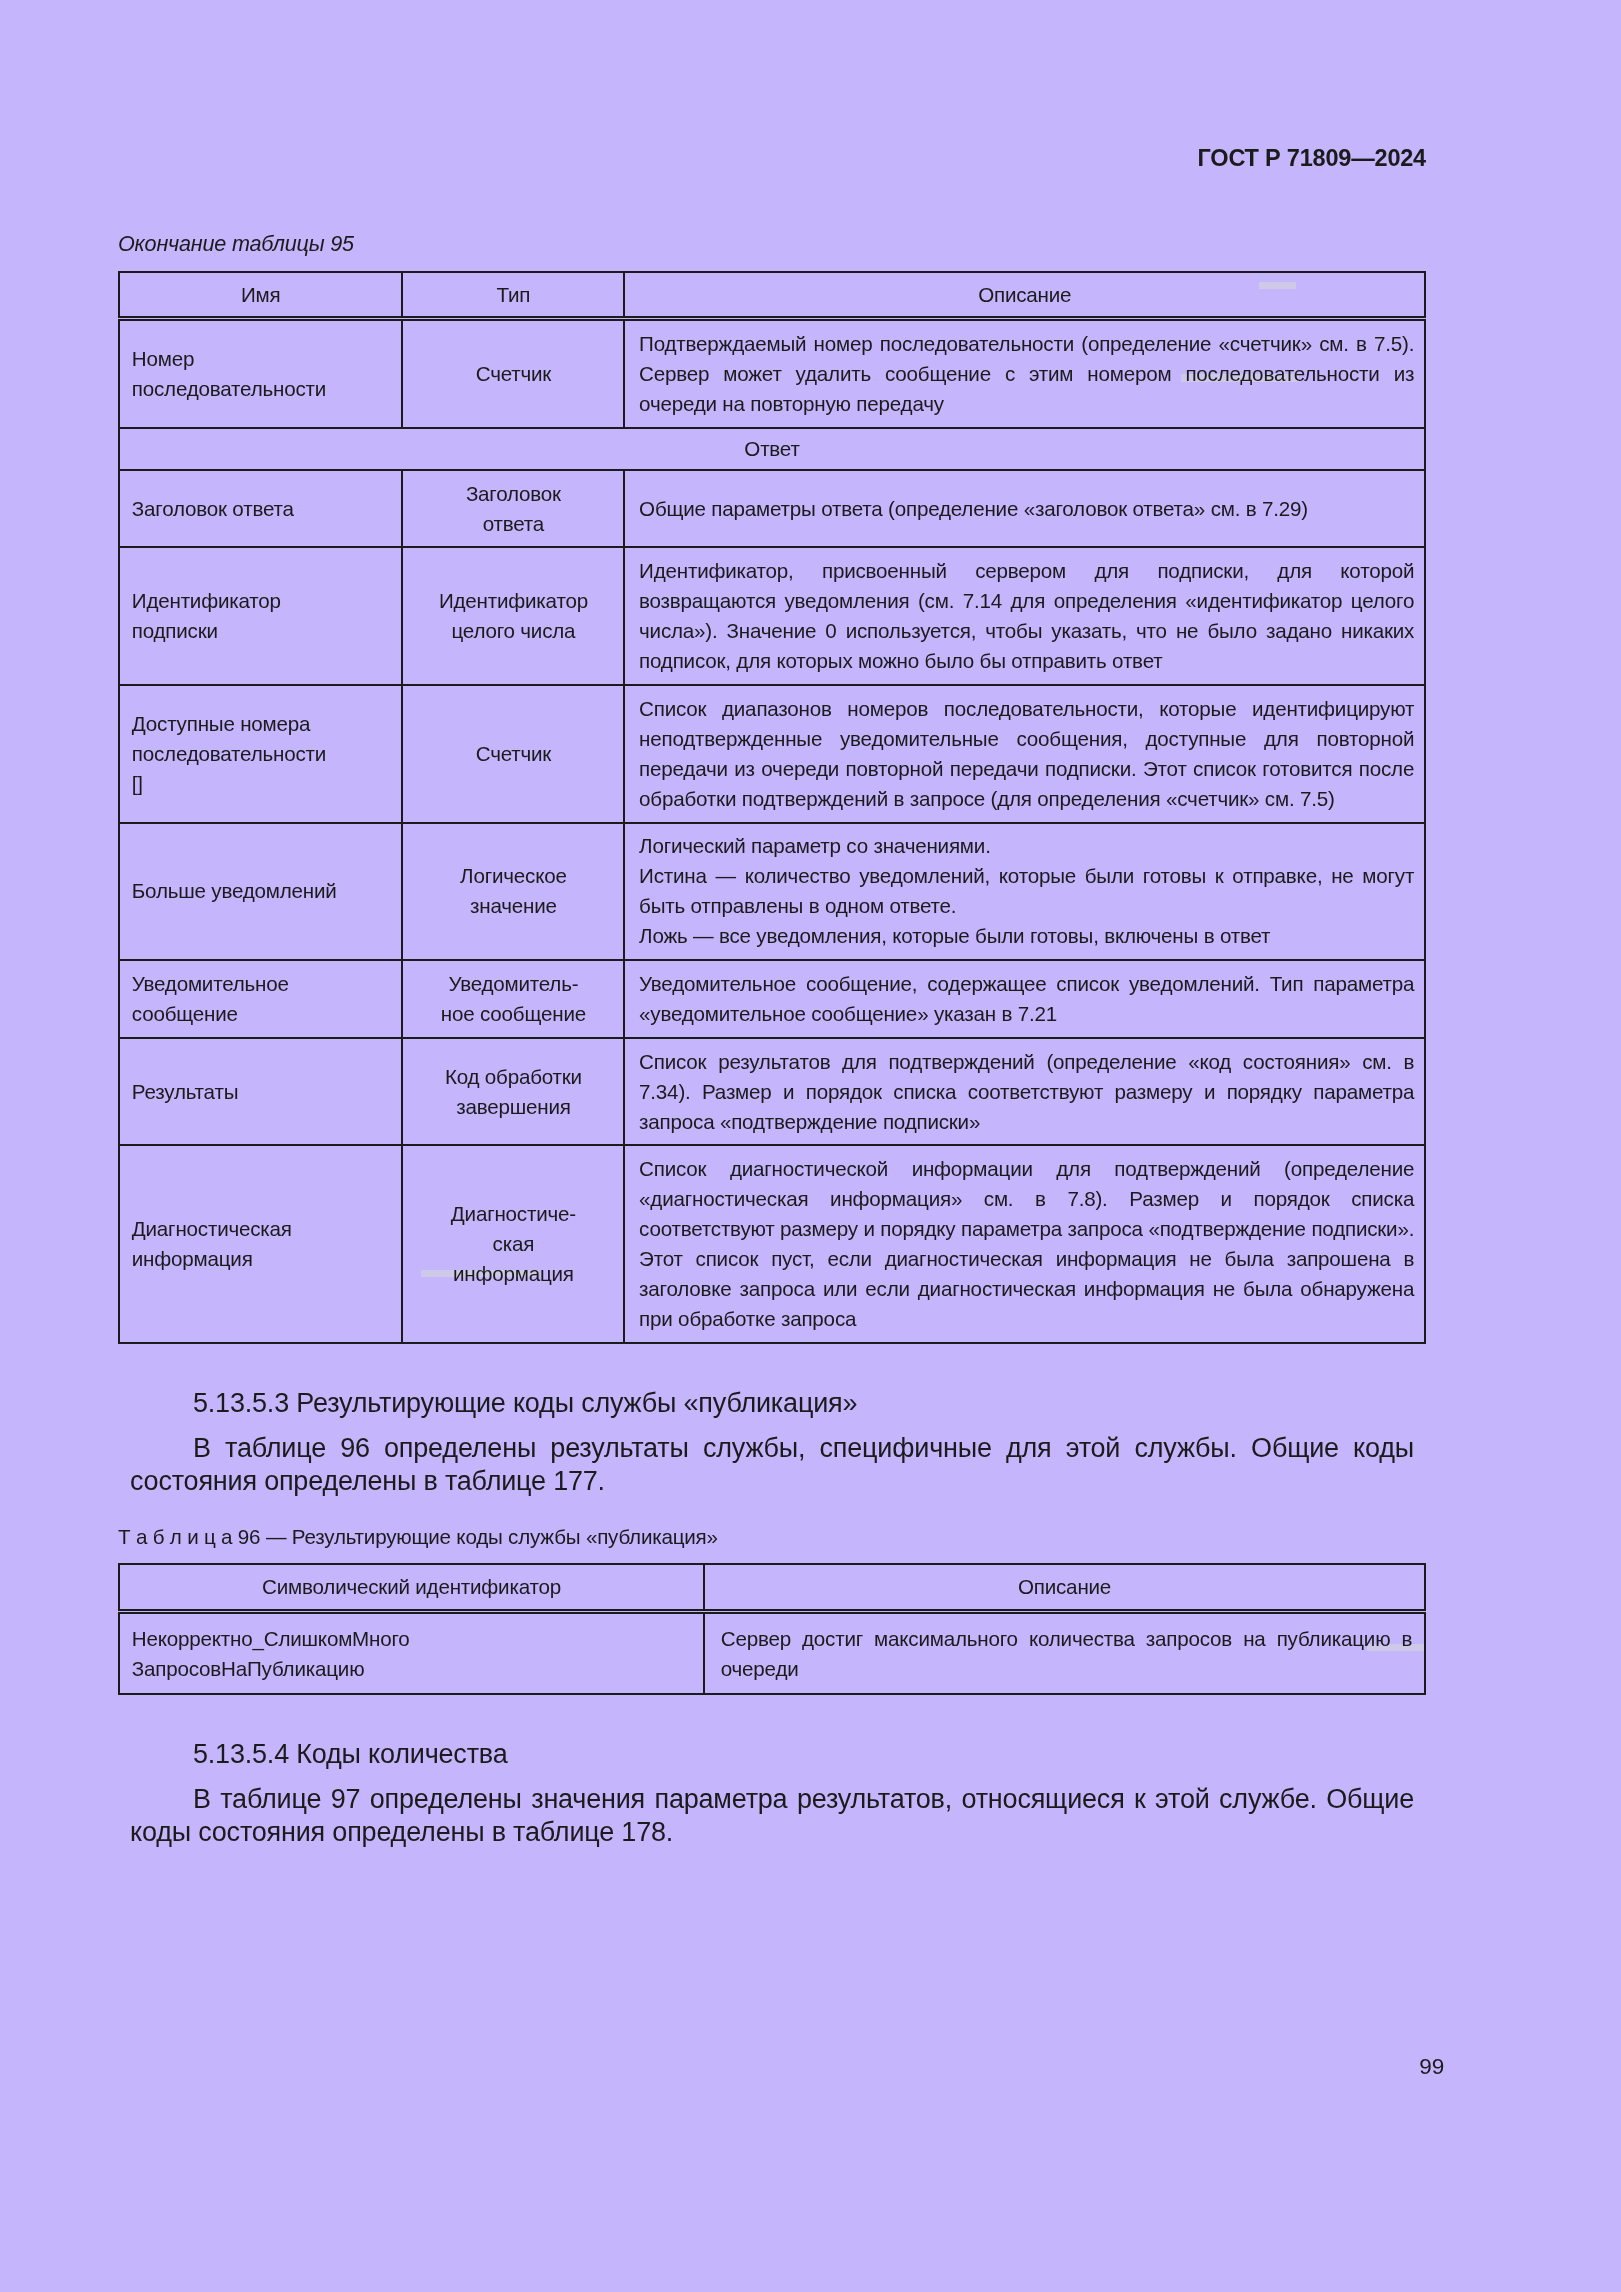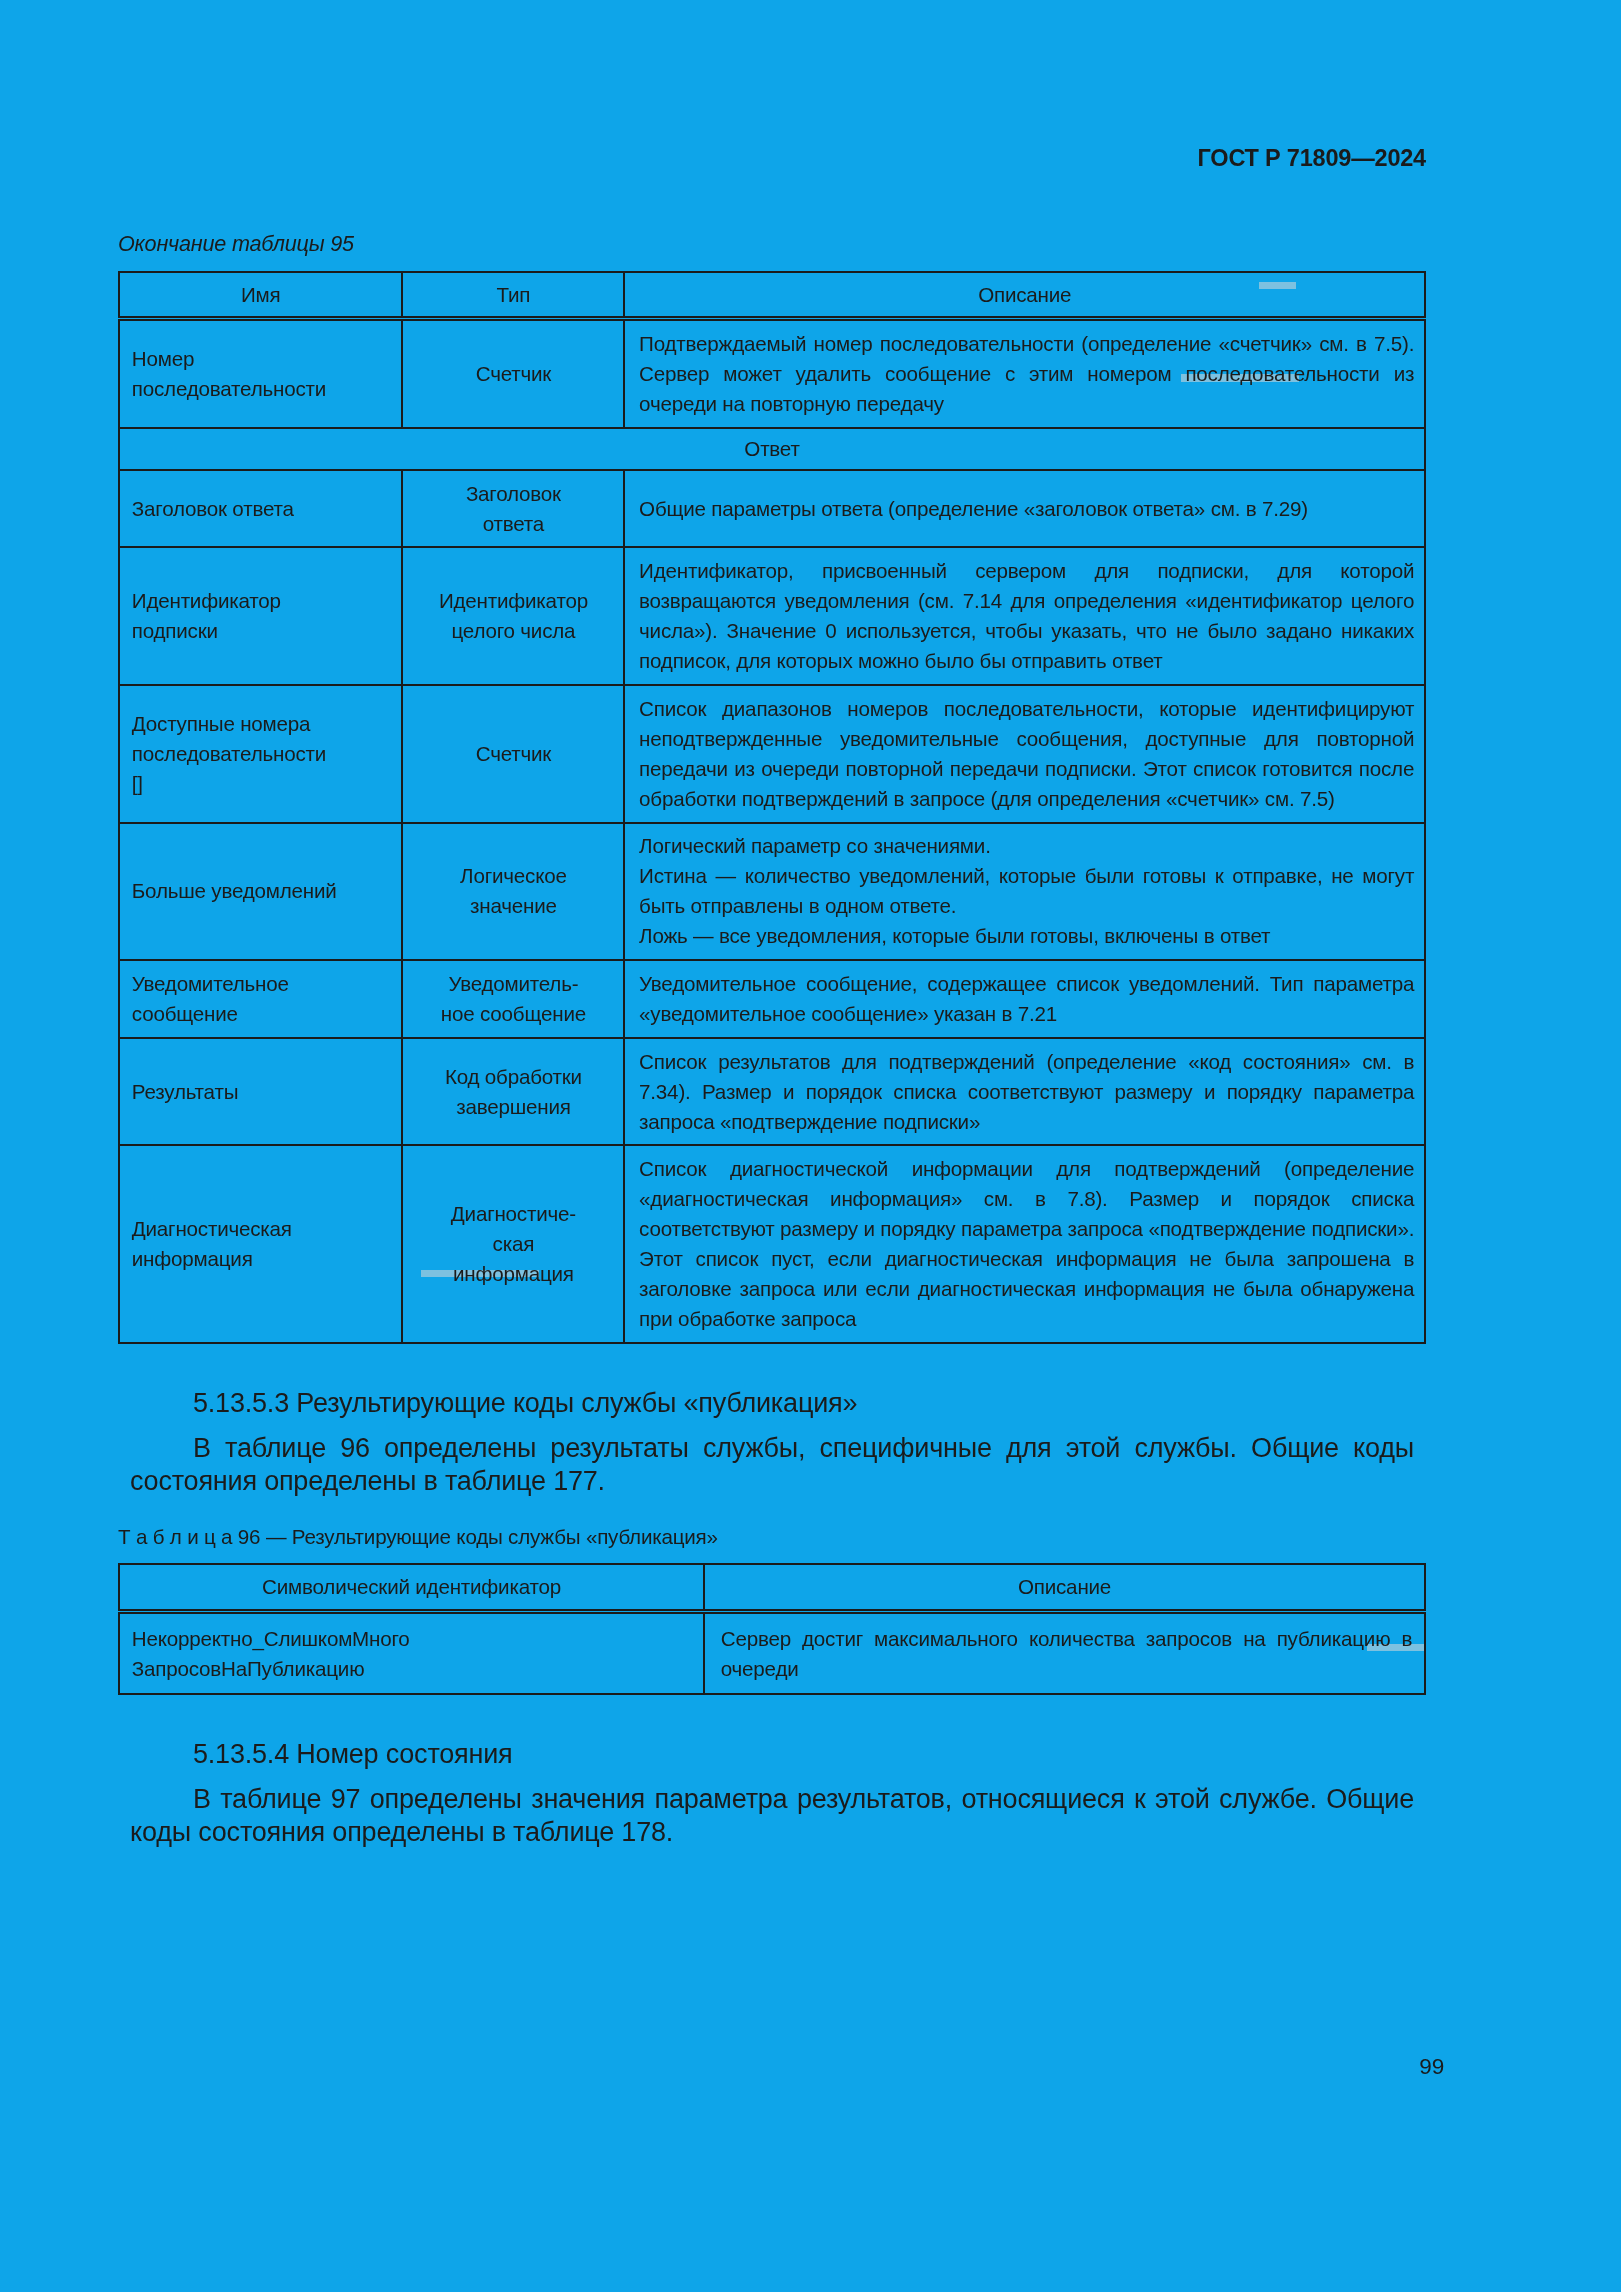--- a/index.html
+++ b/index.html
@@ -1,20 +1,20 @@
 <!DOCTYPE html>
 <html lang="ru"><head>
 <meta charset="utf-8">
 <style>
   html, body { margin: 0; padding: 0; background: #ffffff; }
   .page {
     position: relative;
     width: 1621px;
     height: 2293px;
-    background: #0ea5e9;
+    background: #c4b5fd;
     color: #1b1b1b;
     font-family: "Liberation Sans", "DejaVu Sans", sans-serif;
     letter-spacing: -0.2px;
     overflow: hidden;
   }
   .gost-header {
     position: absolute;
     top: 145px;
     left: 118px;
     width: 1308px;
@@ -201,21 +201,21 @@
       </thead>
       <tbody>
         <tr>
           <td class="c-name">Некорректно_СлишкомМного
 ЗапросовНаПубликацию</td>
           <td class="c-desc">Сервер достиг максимального количества запросов на публикацию в очереди</td>
         </tr>
       </tbody>
     </table>
 
-    <p class="heading">5.13.5.4 Номер состояния</p>
+    <p class="heading">5.13.5.4 Коды количества</p>
     <p class="para">В таблице 97 определены значения параметра результатов, относящиеся к этой службе. Общие коды состояния определены в таблице 178.</p>
 
   </div>
 
   <div class="page-number">99</div>
 
 </div>
 
 
 </body></html>

